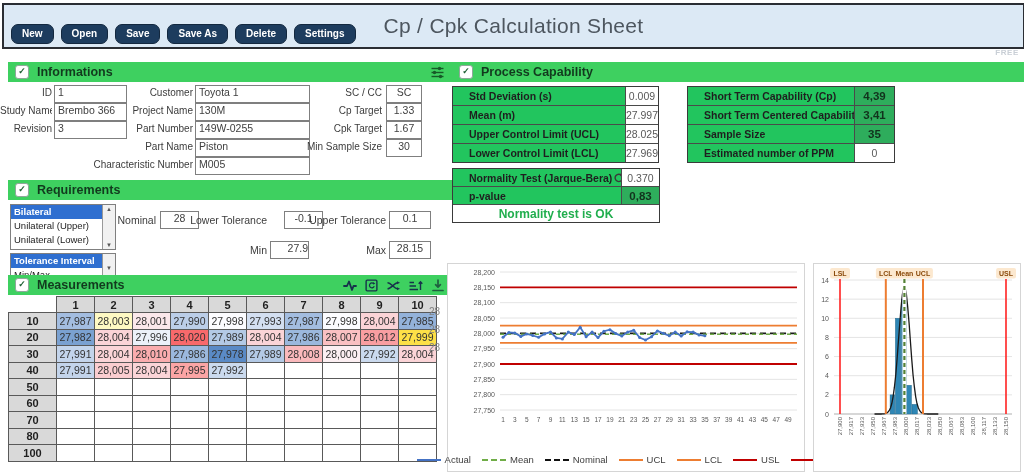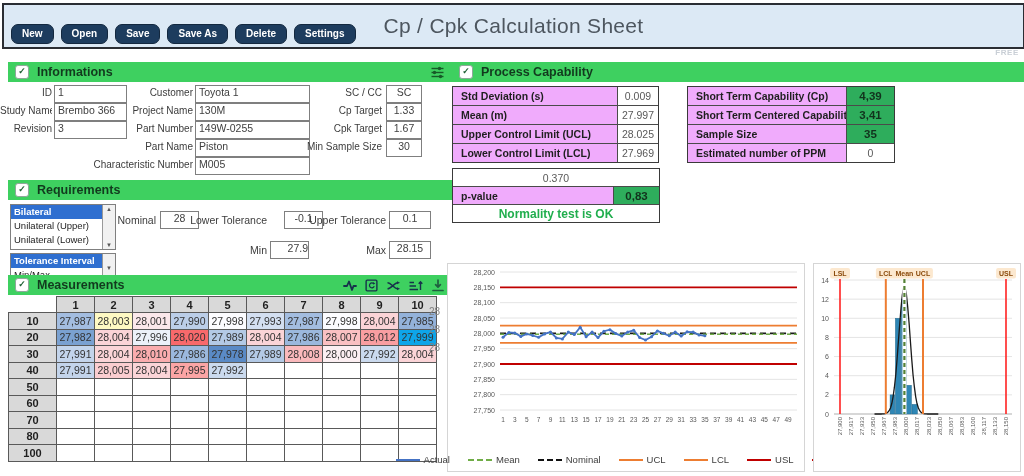--- a/index.html
+++ b/index.html
@@ -12,37 +12,37 @@
   .free{position:absolute;right:5px;top:48px;font-size:8px;font-weight:bold;color:#C9CFD6;letter-spacing:.6px}
   .sec-header{position:absolute;height:20px;background:#3ED060;display:flex;align-items:center;padding:0 7px;gap:8px}
   .sec-title{font-size:12.5px;font-weight:bold;color:#123A1E}
   .checkbox{width:12px;height:12px;background:#fff;border:1px solid #8FA89A;border-radius:3px;font-size:9px;line-height:10px;text-align:center;color:#1C5E31;font-weight:bold;flex:0 0 auto}
   .icon-right{margin-left:auto;display:flex;gap:8px;align-items:center}
   .f-label{position:absolute;font-size:10px;color:#3C3C3C;text-align:right;white-space:nowrap;overflow:hidden}
   .f-box{position:absolute;border:1.5px solid #7F7F7F;background:#fff;font-size:10.5px;color:#404040;white-space:nowrap;overflow:hidden;height:16px;line-height:13px}
   .tbl{position:absolute;border:1.5px solid #3A3A3A;background:#fff}
   .tbl-row{display:flex;border-top:1px solid #4A4A4A}
   .tbl-row:first-child{border-top:none}
-  .cell-l{background:#f0abfc;font-size:10.5px;font-weight:bold;color:#1F1F1F;padding-left:8px;display:flex;align-items:center;border-right:1px solid #4A4A4A;white-space:nowrap;overflow:hidden}
+  .cell-l{background:#22c55e;font-size:10.5px;font-weight:bold;color:#1F1F1F;padding-left:16px;display:flex;align-items:center;border-right:1px solid #4A4A4A;white-space:nowrap;overflow:hidden}
   .cell-v{background:#fff;font-size:10.5px;color:#595959;display:flex;align-items:center;justify-content:center}
   .cell-green{background:#2EAD5C;color:#12321D;font-weight:bold;font-size:11.5px}
   .status-row{flex:1;display:flex;align-items:center;justify-content:center;font-size:12px;font-weight:bold;color:#21AE4E;background:#fff}
   .listbox{position:absolute;border:1.5px solid #7F7F7F;background:#fff;display:flex}
   .lb-items{flex:1;overflow:hidden}
   .lb-item{font-size:9.5px;color:#1C1C1C;padding:1px 0 0 3px;white-space:nowrap;overflow:hidden;height:13px;line-height:11px}
   .lb-sel{background:#2F6FD0;color:#fff;font-weight:bold}
   .lb-scroll{width:12px;border-left:1px solid #999;background:#F1F1F1;display:flex;flex-direction:column;align-items:center;justify-content:space-between;font-size:6px;color:#555;padding:1px 0}
   .meas-table{position:absolute;border-collapse:collapse;table-layout:fixed;background:#fff}
   .meas-table td,.meas-table th{border:1px solid #595959;padding:0;text-align:center;overflow:hidden}
   .meas-table .corner{border:none;background:#fff}
   .meas-table th{background:#D9D9D9;font-size:11px;color:#1F1F1F;height:15px}
   .meas-table .rowlab{background:#D9D9D9;font-weight:bold;font-size:11px;color:#1F1F1F}
   .meas-table td{font-size:10.5px;color:#333;height:15.5px}
   .chart-panel{position:absolute;background:#fff;border:1px solid #D5D5D5}
-  .legend{position:absolute;left:0;right:0;bottom:6px;display:flex;justify-content:center;align-items:center;gap:18px}
+  .legend{position:absolute;left:0;right:0;bottom:6px;display:flex;justify-content:center;align-items:center;gap:11px}
   .leg-item{display:flex;align-items:center;gap:4px}
   .leg-line{width:24px;height:0;border-top-width:2px}
   .leg-label{font-size:9.5px;color:#404040}
   .frag{position:absolute;font-size:10px;color:#808080}
 </style>
 </head>
 <body>
 
 <div class="sheet" id="sheet">
 
@@ -112,20 +112,27 @@
         <div class="cell-v cell-green" style="flex:1">35</div>
       </div>
       <div class="tbl-row" style="height:18px">
         <div class="cell-l" style="width:150px;font-size:10.5px">Estimated number of PPM</div>
         <div class="cell-v" style="flex:1">0</div>
       </div>
     </div>
 
   <div class="tbl" style="left:452px;top:168px;width:206px">
     <div class="tbl-row" style="height:17px">
+      <div class="cell-l" style="width:152px">
+        <span>Normality Test (Jarque-Bera)</span>
+        <svg width="12" height="12" viewBox="0 0 13 13" style="margin-left:auto;margin-right:3px;flex:0 0 auto">
+          <path d="M10.6 4 A4 4 0 1 0 11.3 7.2" fill="none" stroke="#3A3A3A" stroke-width="1.5"></path>
+          <polygon points="9.6,1.2 12.4,3.5 8.8,4.6" fill="#3A3A3A"></polygon>
+        </svg>
+      </div>
       <div class="cell-v" style="flex:1">0.370</div>
     </div>
     <div class="tbl-row" style="height:17px">
       <div class="cell-l" style="width:152px">p-value</div>
       <div class="cell-v cell-green" style="flex:1">0,83</div>
     </div>
     <div class="tbl-row" style="height:17px">
       <div class="status-row">Normality test is OK</div>
     </div>
   </div>
@@ -228,21 +235,21 @@
           <td class="rowlab">20</td>
           <td style="background: rgb(122, 161, 209);">27,982</td>
           <td style="background: rgb(251, 212, 215);">28,004</td>
           <td style="background: rgb(236, 241, 249);">27,996</td>
           <td style="background: rgb(248, 105, 107);">28,020</td>
           <td style="background: rgb(179, 201, 229);">27,989</td>
           <td style="background: rgb(251, 212, 215);">28,004</td>
           <td style="background: rgb(155, 184, 221);">27,986</td>
           <td style="background: rgb(250, 192, 194);">28,007</td>
           <td style="background: rgb(249, 158, 161);">28,012</td>
-          <td style="background: #0ea5e9;">27,999</td>
+          <td style="background: #fde047;">27,999</td>
         </tr>
         <tr>
           <td class="rowlab">30</td>
           <td style="background: rgb(195, 212, 235);">27,991</td>
           <td style="background: rgb(251, 212, 215);">28,004</td>
           <td style="background: rgb(250, 172, 174);">28,010</td>
           <td style="background: rgb(155, 184, 221);">27,986</td>
           <td style="background: rgb(90, 138, 198);">27,978</td>
           <td style="background: rgb(179, 201, 229);">27,989</td>
           <td style="background: rgb(250, 185, 188);">28,008</td>

